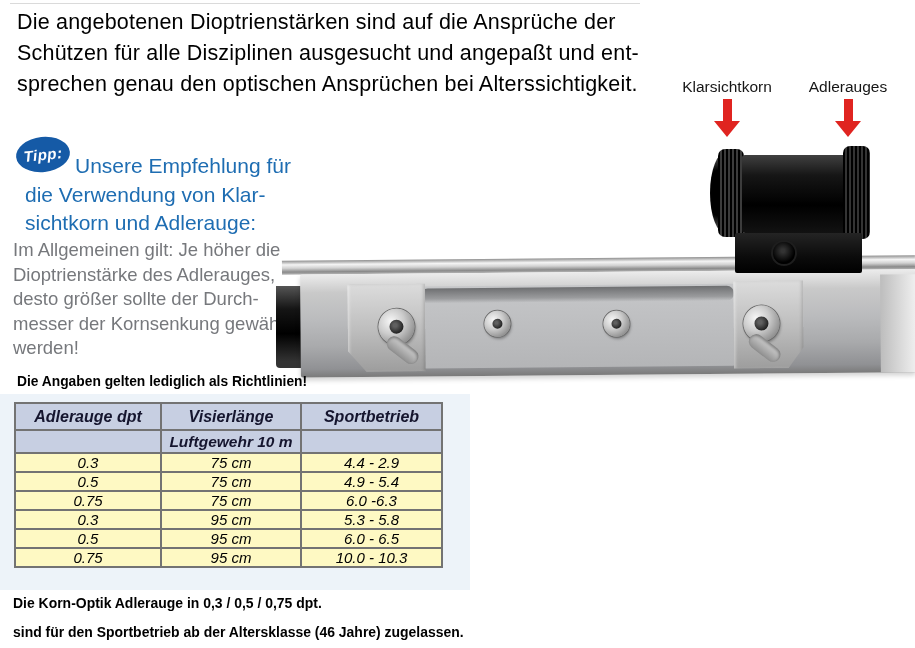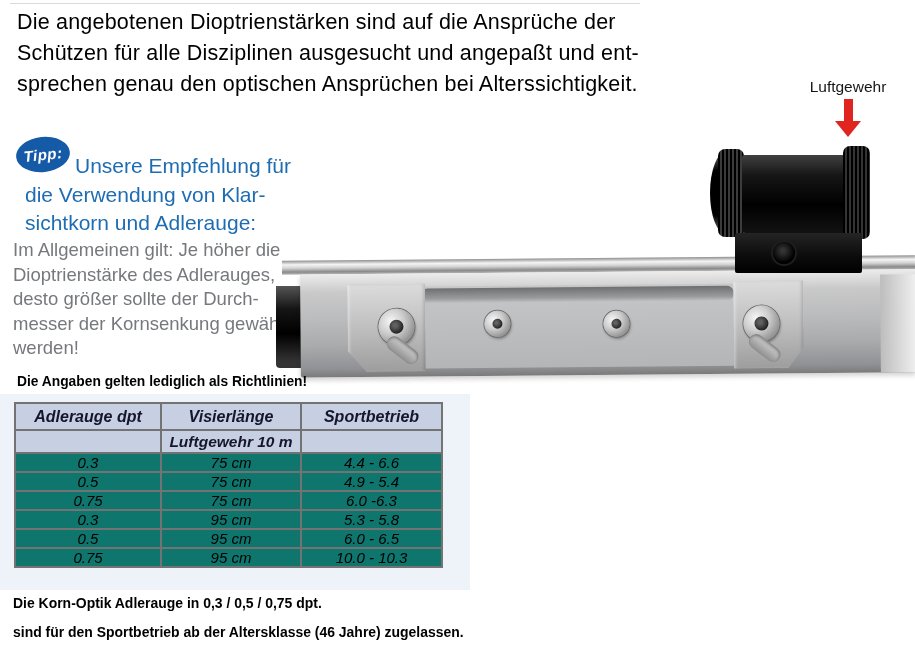--- a/index.html
+++ b/index.html
@@ -128,21 +128,21 @@
   }
   .dpt-table col.c1{width:146px;}
   .dpt-table col.c2{width:140px;}
   .dpt-table col.c3{width:141px;}
   .dpt-table th,.dpt-table td{border:2px solid #737373;text-align:center;padding:0;font-style:italic;}
   .dpt-table thead th{
     background:var(--table-header-bg,#c7cfe2);color:#15152e;
     font-size:16px;font-weight:bold;height:25px;
   }
   .dpt-table thead tr.subhead th{height:21px;font-size:15.5px;text-align:center;}
-  .dpt-table tbody td{height:17px;font-size:15px;color:#000;background:#0f766e;}
+  .dpt-table tbody td{height:17px;font-size:15px;color:#000;background:#fef9c3;}
   .footer-line{
     position:absolute;left:13px;margin:0;z-index:2;
     font-size:15.5px;font-weight:bold;color:#000;white-space:nowrap;
     transform:scaleX(.9);transform-origin:0 50%;
   }
   .f1{top:594px;}
   .f2{top:623px;}
 </style>
 </head>
 <body>
@@ -186,22 +186,29 @@
     <div class="tube-group">
       <div class="tube-cap"></div>
       <div class="tube-knurl knurl-left"></div>
       <div class="tube-body"></div>
       <div class="tube-knurl knurl-right"></div>
       <div class="tube-clamp"></div>
       <div class="clamp-hole"></div>
     </div>
   </div>
 
+  <div class="callout callout-left">
+    <span class="callout-label">Klarsichtkorn</span>
+    <div class="arrow">
+      <div class="arrow-shaft"></div>
+      <div class="arrow-head"></div>
+    </div>
+  </div>
   <div class="callout callout-right">
-    <span class="callout-label">Luftgewehr</span>
+    <span class="callout-label">Adlerauges</span>
     <div class="arrow">
       <div class="arrow-shaft"></div>
       <div class="arrow-head"></div>
     </div>
   </div>
 
   <div class="table-panel"></div>
   <p class="note">Die Angaben gelten lediglich als Richtlinien!</p>
 
   <table class="dpt-table">
@@ -219,21 +226,21 @@
       <tr class="subhead">
         <th></th>
         <th>Luftgewehr 10 m</th>
         <th></th>
       </tr>
     </thead>
     <tbody>
         <tr>
           <td>0.3</td>
           <td>75 cm</td>
-          <td>4.4 - 6.6</td>
+          <td>4.4 - 2.9</td>
         </tr>
         <tr>
           <td>0.5</td>
           <td>75 cm</td>
           <td>4.9 - 5.4</td>
         </tr>
         <tr>
           <td>0.75</td>
           <td>75 cm</td>
           <td>6.0 -6.3</td>

